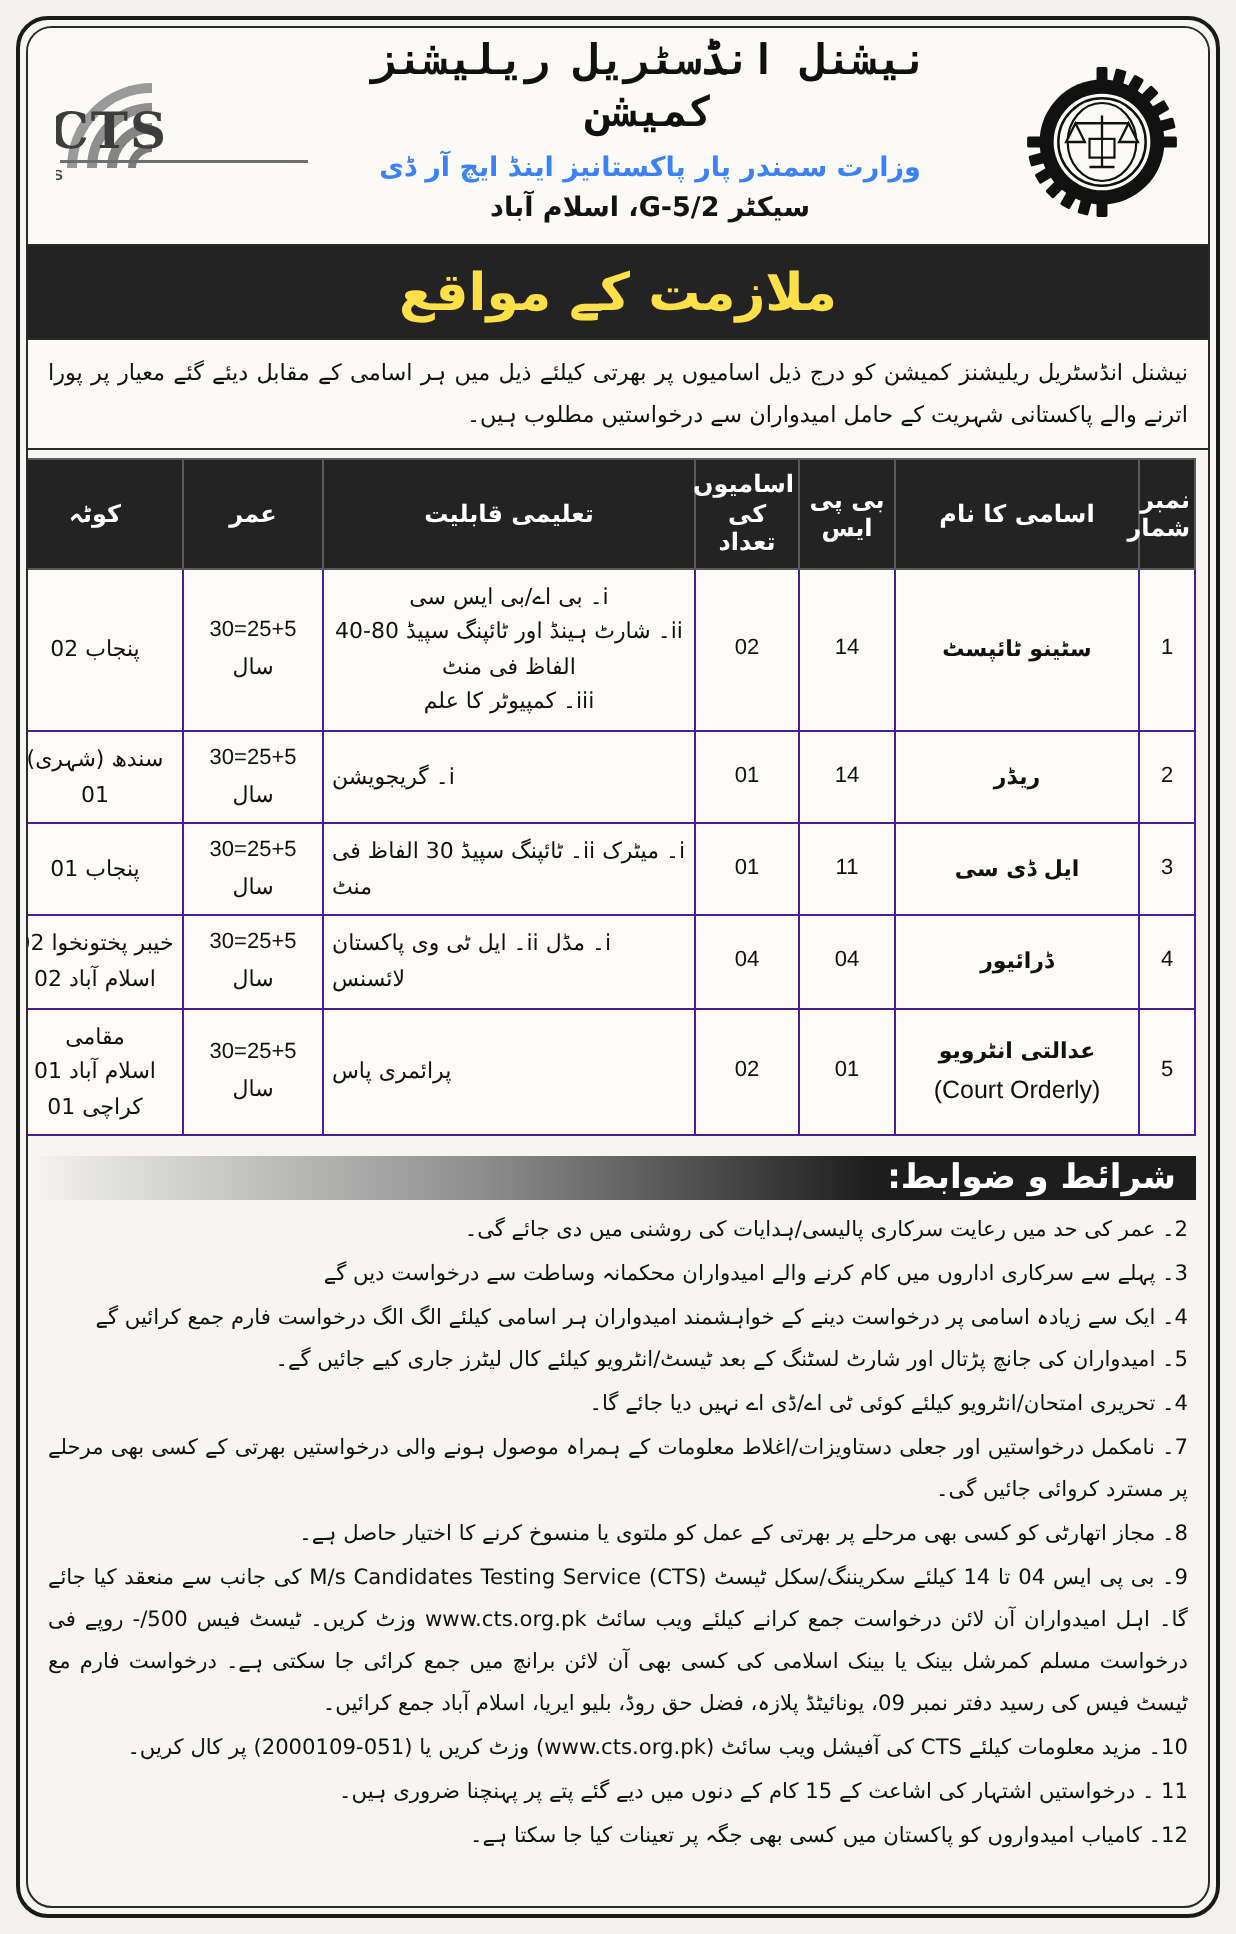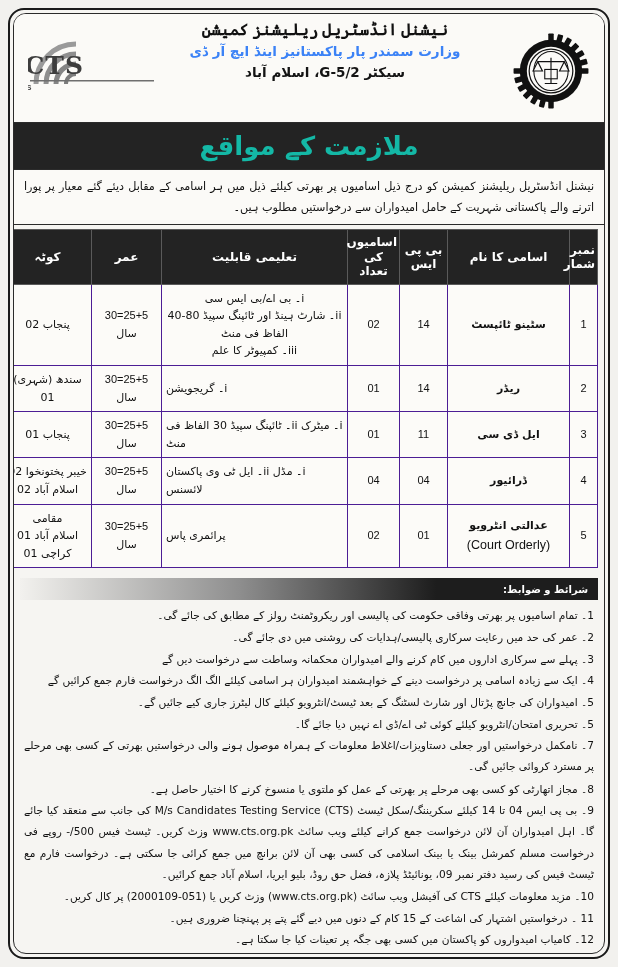--- a/index.html
+++ b/index.html
@@ -59,22 +59,22 @@
   .cts-logo svg { display: block; }
   .org-block {
     position: absolute;
     right: 118px;
     left: 150px;
     top: 6px;
     text-align: center;
     direction: rtl;
   }
   .org-name {
-    font-family: Liberation Serif, serif;
-    font-size: 16px;
+    font-family: Liberation Mono, monospace;
+    font-size: 21px;
     font-weight: 700;
     line-height: 1.25;
     color: #111;
     letter-spacing: 0.5px;
   }
   .org-ministry {
     font-size: 13.5px;
     font-weight: 600;
     color: #3b82f6;
     margin-top: 3px;
@@ -92,21 +92,21 @@
     right: 14px;
     top: 18px;
     width: 78px;
     height: 78px;
   }
 
   
   .title-banner {
     height: 46px;
     background: #232323;
-    color: #14b8a6;
+    color: #fde047;
     display: flex;
     align-items: center;
     justify-content: center;
     border-bottom: 1px solid #2b2b2b;
   }
   .title-banner-text {
     font-size: 26px;
     font-weight: 700;
     letter-spacing: 1px;
   }
@@ -178,21 +178,21 @@
     height: 22px;
     background: linear-gradient(to left, #1d1d1d 0%, #1d1d1d 28%, #8e8e8e 62%, #f2f1ee 100%);
     display: flex;
     align-items: center;
     justify-content: flex-start;
     padding-right: 10px;
     direction: rtl;
   }
   .terms-bar-text {
     color: #ffffff;
-    font-size: 10px;
+    font-size: 17px;
     font-weight: 700;
     margin-left: 33px;
   }
   .terms-list {
     direction: rtl;
     padding: 5px 10px 4px 10px;
     margin: 0;
     list-style: none;
     counter-reset: none;
   }
@@ -352,26 +352,25 @@
                 <td class="quota">مقامی<br>اسلام آباد 01<br>کراچی 01</td>
               </tr>
             </tbody>
         </table>
       </div>
 
       <div class="terms-bar">
         <div class="terms-bar-text">شرائط و ضوابط:</div>
       </div>
       <ul class="terms-list" id="terms-list">
-          <li>1۔ تمام اسامیوں پر بھرتی وفاقی حکومت کی پالیسی اور ریکروٹمنٹ رولز کے مطابق کی جائے گی۔</li>
           <li>2۔ عمر کی حد میں رعایت سرکاری پالیسی/ہدایات کی روشنی میں دی جائے گی۔</li>
           <li>3۔ پہلے سے سرکاری اداروں میں کام کرنے والے امیدواران محکمانہ وساطت سے درخواست دیں گے</li>
           <li>4۔ ایک سے زیادہ اسامی پر درخواست دینے کے خواہشمند امیدواران ہر اسامی کیلئے الگ الگ درخواست فارم جمع کرائیں گے</li>
           <li>5۔ امیدواران کی جانچ پڑتال اور شارٹ لسٹنگ کے بعد ٹیسٹ/انٹرویو کیلئے کال لیٹرز جاری کیے جائیں گے۔</li>
-          <li>5۔ تحریری امتحان/انٹرویو کیلئے کوئی ٹی اے/ڈی اے نہیں دیا جائے گا۔</li>
+          <li>4۔ تحریری امتحان/انٹرویو کیلئے کوئی ٹی اے/ڈی اے نہیں دیا جائے گا۔</li>
           <li class="long">7۔ نامکمل درخواستیں اور جعلی دستاویزات/اغلاط معلومات کے ہمراہ موصول ہونے والی درخواستیں بھرتی کے کسی بھی مرحلے پر مسترد کروائی جائیں گی۔</li>
           <li>8۔ مجاز اتھارٹی کو کسی بھی مرحلے پر بھرتی کے عمل کو ملتوی یا منسوخ کرنے کا اختیار حاصل ہے۔</li>
           <li class="long">9۔ بی پی ایس 04 تا 14 کیلئے سکریننگ/سکل ٹیسٹ M/s Candidates Testing Service (CTS) کی جانب سے منعقد کیا جائے گا۔ اہل امیدواران آن لائن درخواست جمع کرانے کیلئے ویب سائٹ www.cts.org.pk وزٹ کریں۔ ٹیسٹ فیس 500/- روپے فی درخواست مسلم کمرشل بینک یا بینک اسلامی کی کسی بھی آن لائن برانچ میں جمع کرائی جا سکتی ہے۔ درخواست فارم مع ٹیسٹ فیس کی رسید دفتر نمبر 09، یونائیٹڈ پلازہ، فضل حق روڈ، بلیو ایریا، اسلام آباد جمع کرائیں۔</li>
           <li>10۔ مزید معلومات کیلئے CTS کی آفیشل ویب سائٹ (www.cts.org.pk) وزٹ کریں یا (051-2000109) پر کال کریں۔</li>
           <li>11 ۔ درخواستیں اشتہار کی اشاعت کے 15 کام کے دنوں میں دیے گئے پتے پر پہنچنا ضروری ہیں۔</li>
           <li>12۔ کامیاب امیدواروں کو پاکستان میں کسی بھی جگہ پر تعینات کیا جا سکتا ہے۔</li>
         </ul>
 
     </div>
   </div>

